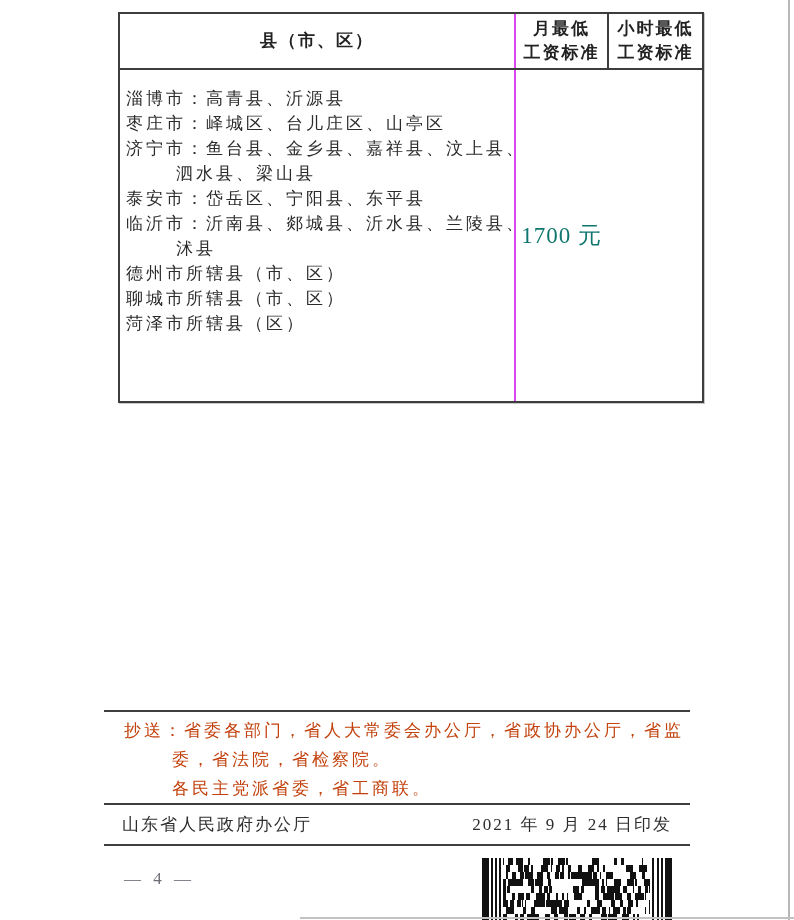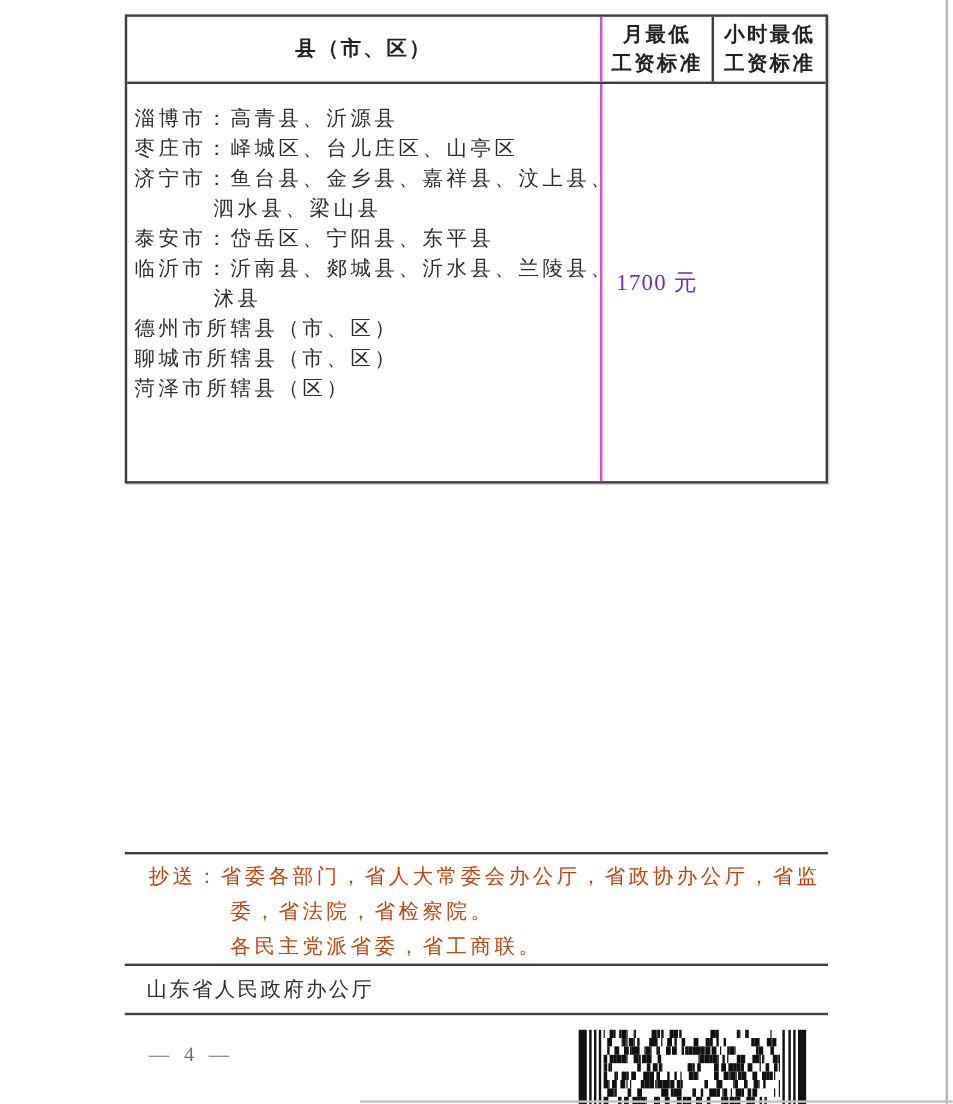--- a/index.html
+++ b/index.html
@@ -5,59 +5,59 @@
   html,body{margin:0;padding:0;}
   body{
     width:794px;height:920px;background:#ffffff;position:relative;overflow:hidden;
     font-family:"Liberation Serif","DejaVu Serif",serif;
     color:#2b2b2b;
   }
   .page{position:absolute;inset:0;}
 
   
   .wage-table{
-    position:absolute;left:104px;top:12px;width:586px;height:391px;
+    position:absolute;left:118px;top:12px;width:586px;height:391px;
     border:2px solid #3d3d3d;box-sizing:border-box;
     display:flex;flex-direction:column;
     box-shadow:1px 1px 0 #c9c9c9;
   }
   .thead{display:flex;height:54px;border-bottom:2px solid #3d3d3d;flex:0 0 auto;}
   .tbody{display:flex;flex:1 1 auto;}
   .col-region{width:394px;box-sizing:border-box;}
   .col-monthly{width:93px;border-left:2px solid #d946ef;box-sizing:border-box;}
   .col-hourly{flex:1;border-left:2px solid #3d3d3d;box-sizing:border-box;text-align:center;}
   .th{
     display:flex;flex-direction:column;justify-content:center;align-items:center;
     font-family:"Liberation Sans","DejaVu Sans",sans-serif;
     font-weight:bold;font-size:17px;line-height:24px;letter-spacing:2px;color:#222;
   }
   .td{box-sizing:border-box;font-family:Liberation Serif, serif;}
   .region-cell{
     padding:16px 6px 0 6px;font-size:17px;line-height:25px;letter-spacing:3px;
   }
   .region-cell .line{white-space:nowrap;}
-  .region-cell .indent{margin-left:66px;}
+  .region-cell .indent{margin-left:50px;}
   .val{
     display:flex;align-items:center;justify-content:center;
-    font-size:19px;letter-spacing:1px;color:#6d28d9;
+    font-size:23px;letter-spacing:1px;color:#0f766e;
   }
 
   
   .rule{position:absolute;left:104px;width:586px;height:2px;background:#3f3f3f;}
   .rule-top{top:710px;}
   .rule-mid{top:803px;}
   .rule-bottom{top:844px;}
 
   
   .cc-block{
     position:absolute;left:124px;top:716px;width:560px;
     font-size:17px;line-height:29px;letter-spacing:3px;color:#c2410c;
   }
   .cc-block .line{white-space:nowrap;}
-  .cc-block .indent{margin-left:68px;}
+  .cc-block .indent{margin-left:48px;}
 
   
   .colophon{
     position:absolute;left:104px;top:805px;width:586px;height:39px;
     display:flex;align-items:center;justify-content:space-between;
     box-sizing:border-box;padding:15px 18px;
     font-size:17px;letter-spacing:2px;color:#2e2e2e;
   }
 
   
@@ -114,20 +114,21 @@
   <div class="cc-block">
       <div class="line">抄送：省委各部门，省人大常委会办公厅，省政协办公厅，省监</div>
       <div class="line indent">委，省法院，省检察院。</div>
       <div class="line indent">各民主党派省委，省工商联。</div>
     </div>
 
   <div class="rule rule-mid"></div>
 
   <div class="colophon">
     <span>山东省人民政府办公厅</span>
+    <span>2021 年 9 月 24 日印发</span>
   </div>
 
   <div class="rule rule-bottom"></div>
 
   <div class="page-number">— 4 —</div>
 
   <svg class="barcode" viewBox="0 0 190 62" preserveAspectRatio="none">
       <rect x="0" y="0" width="7" height="62"></rect>
       <rect x="9" y="0" width="2" height="62"></rect>
       <rect x="13" y="0" width="2" height="62"></rect>

